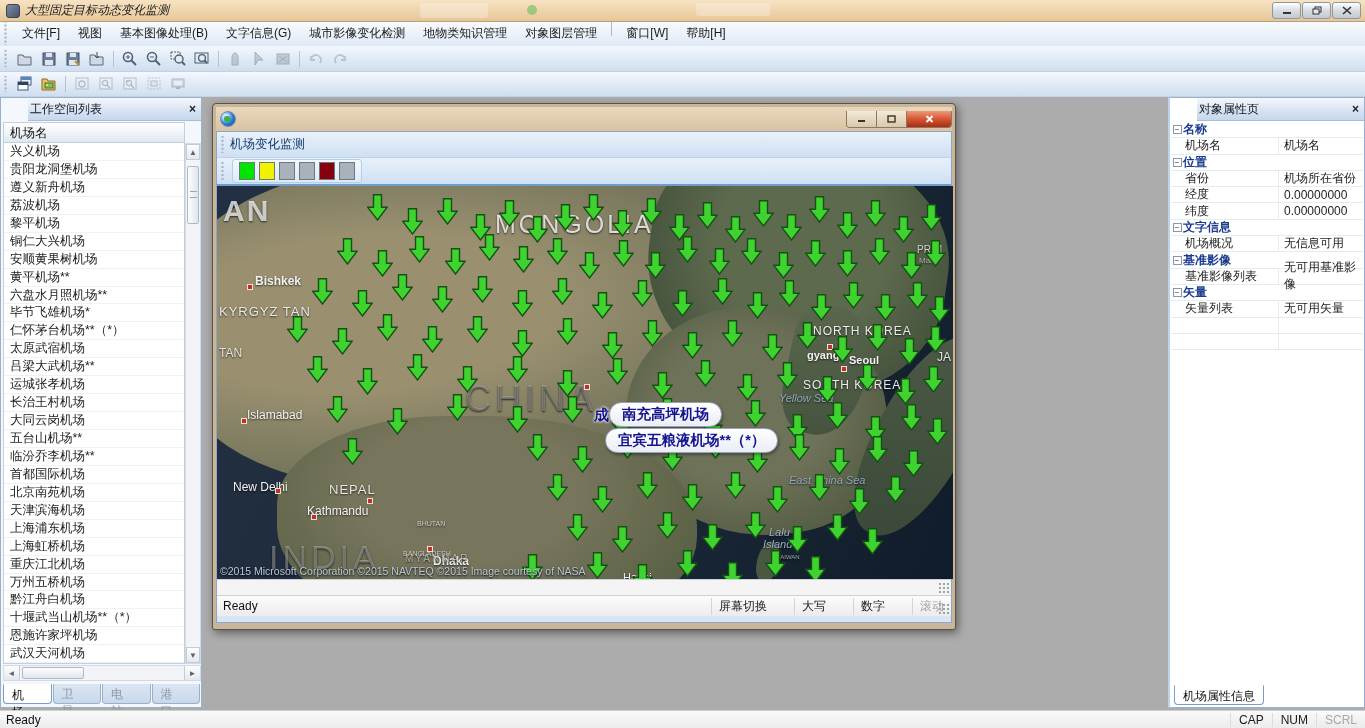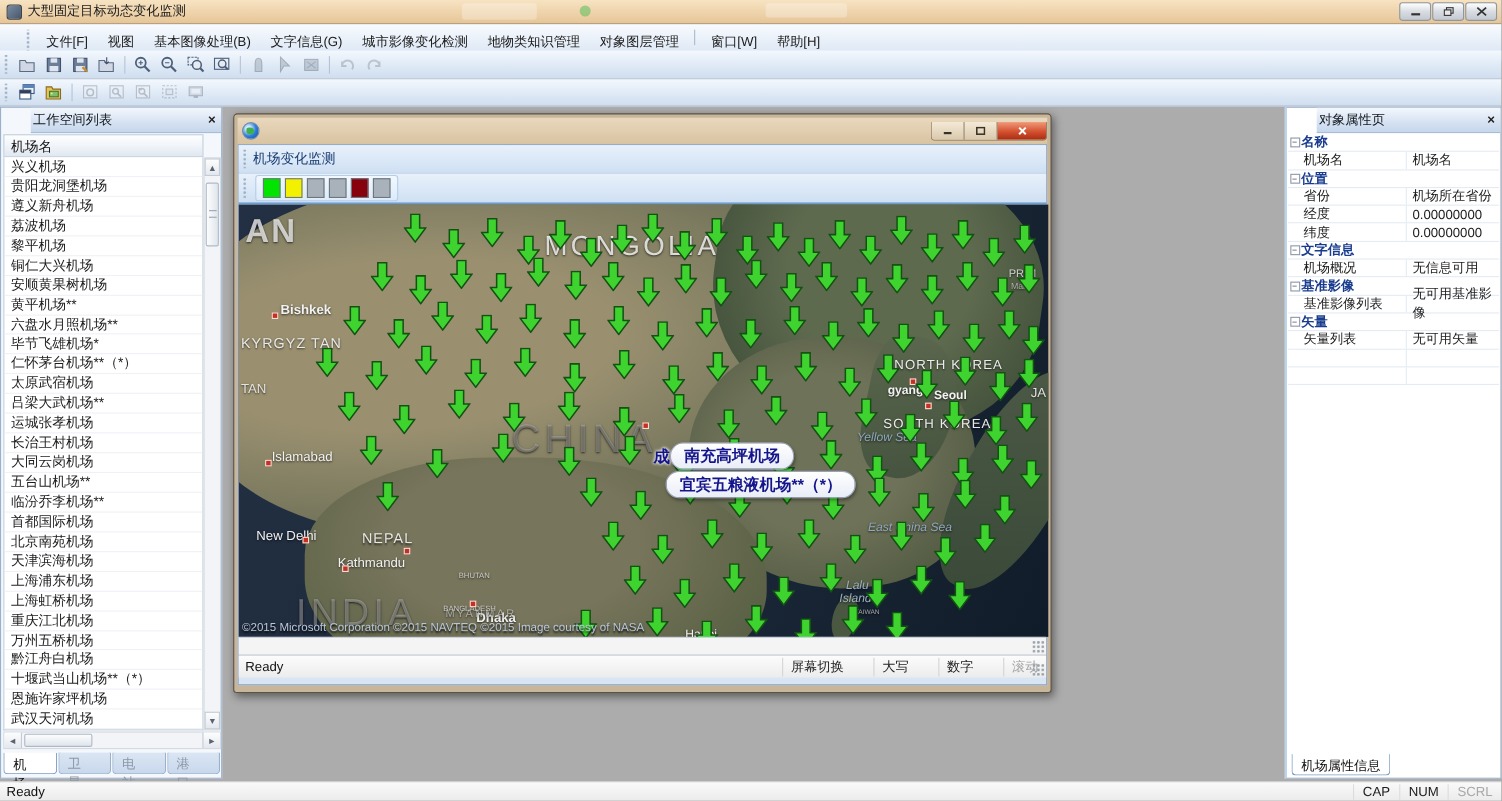--- a/index.html
+++ b/index.html
@@ -5,28 +5,28 @@
   * { margin:0; padding:0; box-sizing:border-box; }
   html,body { width:1365px; height:728px; overflow:hidden; }
   body { font-family:"Liberation Sans","DejaVu Sans",sans-serif; font-size:12px; color:#111; position:relative; background:#acacac; }
   .abs { position:absolute; }
 
   
   #titlebar { left:0; top:0; width:1365px; height:22px;
     background:linear-gradient(#f7e3c2,#eed3ab 55%,#e6c697); border-bottom:1px solid #b7a07e;
     display:flex; align-items:center; }
   #app-icon { width:14px; height:14px; margin:0 5px 0 6px; background:linear-gradient(135deg,#7d8da0,#45556b); border-radius:3px; border:1px solid #3c4250; }
-  #title-text { font-size:12px; color:#1c1c1c; }
+  #title-text { font-size:12px; color:#1c1c1c;font-style:italic; }
   .ghost { position:absolute; background:rgba(255,255,255,.28); border-radius:3px; }
   #ghost-dot { position:absolute; left:527px; top:5px; width:10px; height:10px; border-radius:50%; background:rgba(90,190,90,.55); }
   #win-controls { position:absolute; right:4px; top:2px; display:flex; }
   .wbtn { width:29px; height:17px; margin-left:1px; background:linear-gradient(#fefefe,#d8dde2 50%,#c2c9d1); border:1px solid #8e98a2; border-radius:3px; display:flex; align-items:center; justify-content:center; }
   .wbtn svg { width:10px; height:9px; }
 
-  #menubar { left:0; top:22px; width:1365px; height:34px; background:linear-gradient(#f8fbfe,#e3ecf7 60%,#d7e3f2); border-bottom:1px solid #c3d1e2; display:flex; align-items:center;padding-left:20px; }
+  #menubar { left:0; top:22px; width:1365px; height:34px; background:linear-gradient(#f8fbfe,#e3ecf7 60%,#d7e3f2); border-bottom:1px solid #c3d1e2; display:flex; align-items:flex-start; }
   .grip { width:5px; height:70%; margin:0 5px 0 3px; background-image:radial-gradient(circle,#9fb0c4 1px,transparent 1.3px); background-size:4px 4px; background-position:center; }
   .menu-item { padding:3px 9px; font-size:12px; color:#1a1a1a; border-radius:2px; }
   .menu-sep { width:1px; height:14px; background:#a9bacd; margin:0 5px; }
 
   .toolbar { left:0; width:1365px; background:linear-gradient(#f3f8fd,#dde8f5 60%,#cfdeef); border-bottom:1px solid #c3d1e2; display:flex; align-items:center; }
   #toolbar1 { top:46px; height:26px; }
   #toolbar2 { top:72px; height:25px; }
   .tbtn { width:22px; height:21px; margin:0 1px; display:flex; align-items:center; justify-content:center; border-radius:2px; }
   .tbtn svg { width:16px; height:16px; }
   .tb-sep { width:1px; height:16px; background:#b4c4d8; margin:0 4px; }

